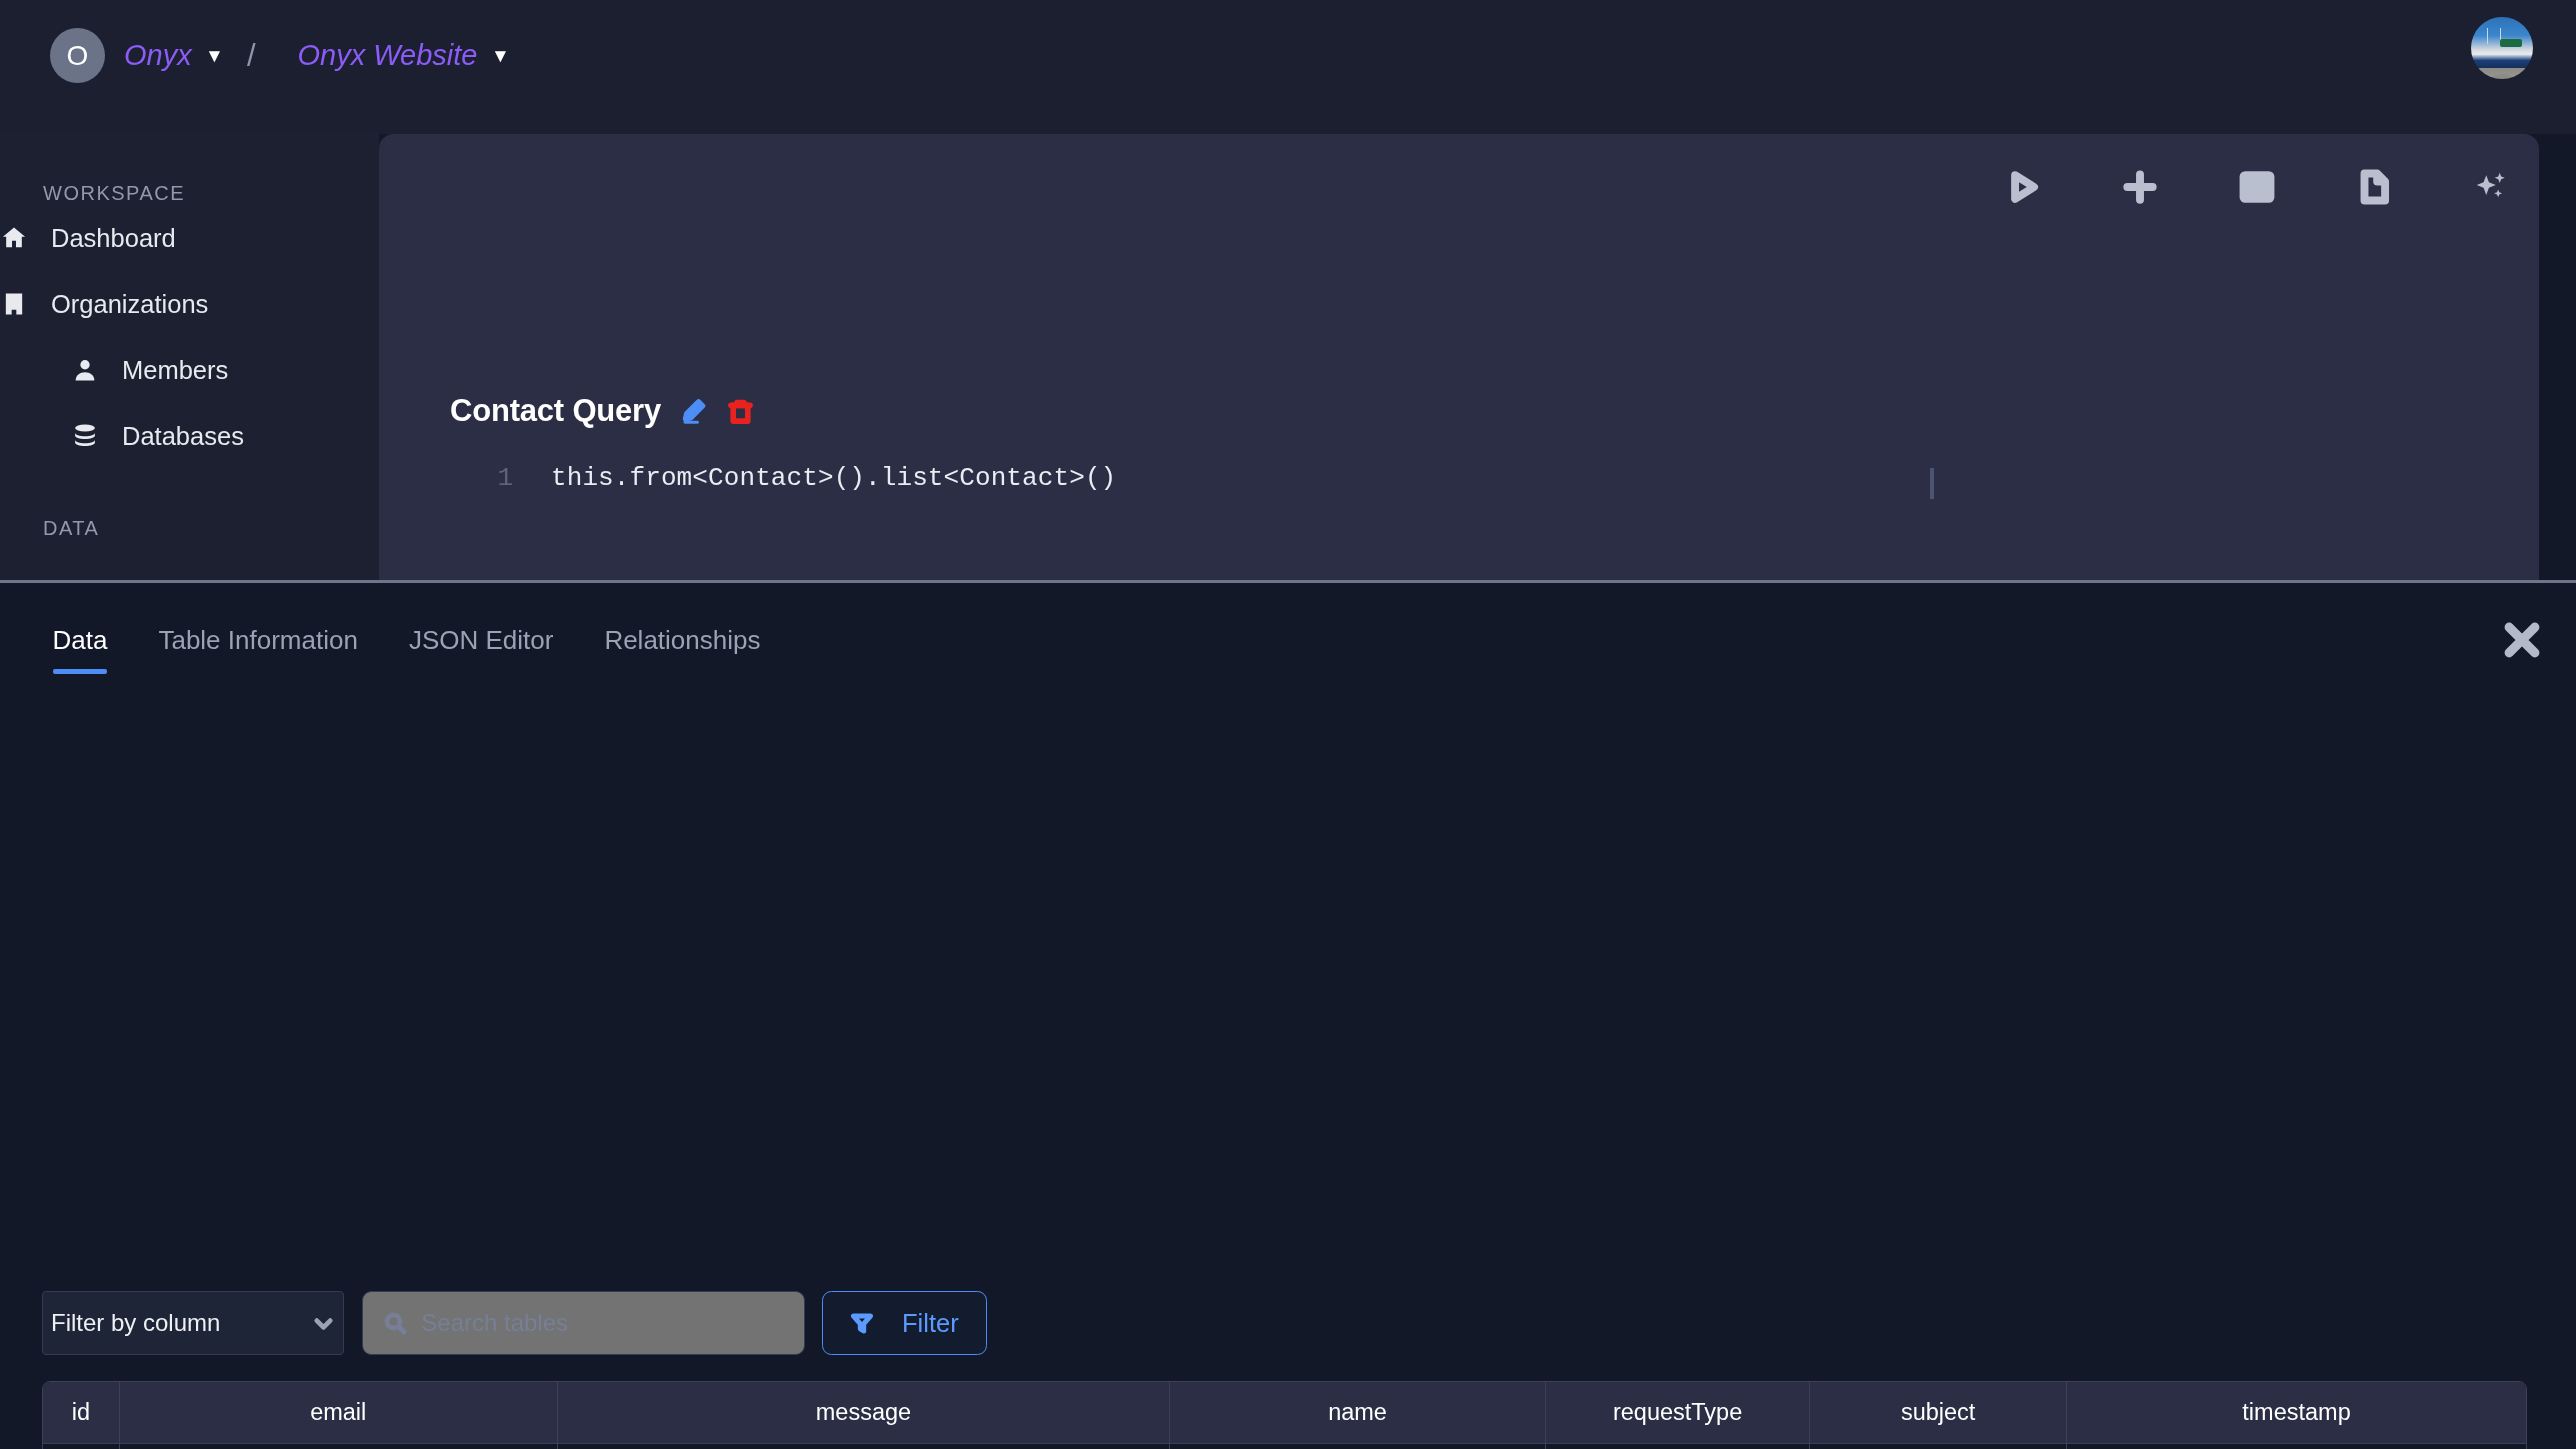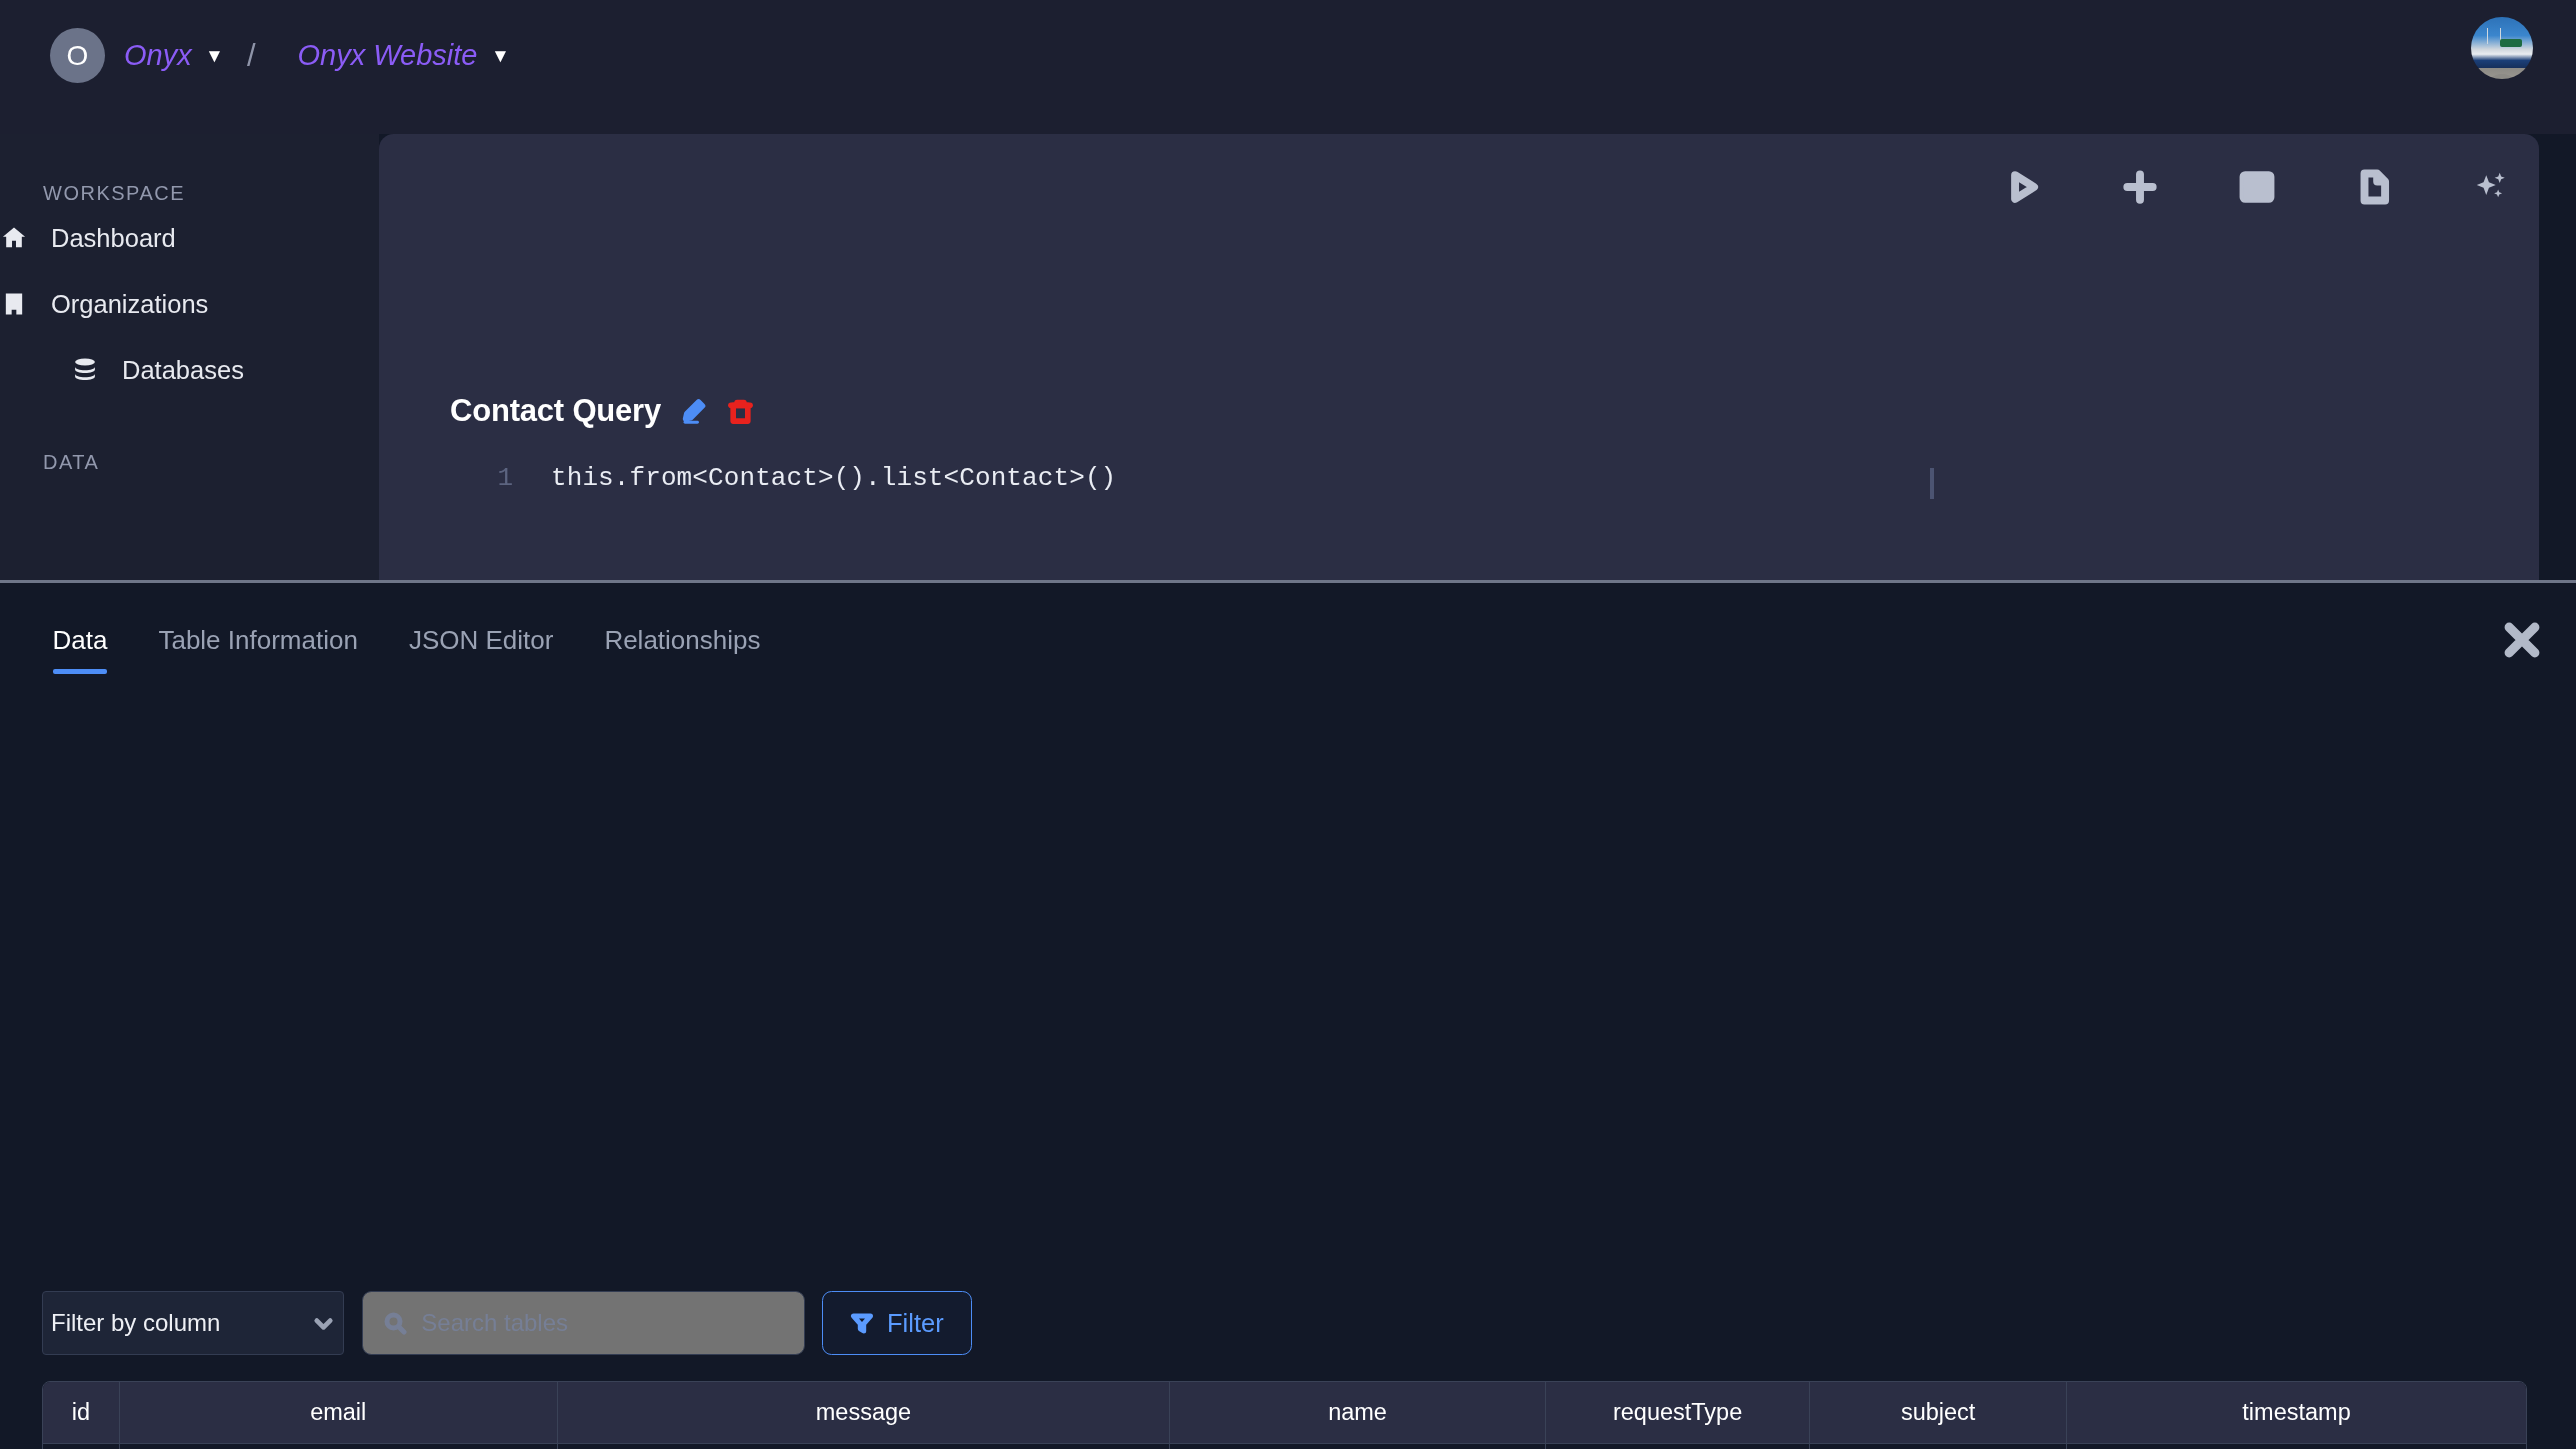--- a/index.html
+++ b/index.html
@@ -179,21 +179,21 @@
     stroke: #767f96; stroke-width: 5; fill: none; }
   #search-input {
     flex: 1; background: transparent; border: none; outline: none;
     color: #e6e9f0; font-size: 24px;
     font-family: "Liberation Sans", sans-serif;
   }
   #search-input::placeholder { color: #767f96; }
   #filter-btn {
     height: 64px; border-radius: 9.4px;
     background: #131b2e; border: 1.3px solid #4d8df6;
-    display: flex; align-items: center; gap: 13px; padding: 0 27px;
+    display: flex; align-items: center; gap: 28px; padding: 0 27px;
     color: #5b9bff; font-size: 25.5px;
   }
   #filter-btn svg { width: 24px; height: 24px;
     stroke: #5b9bff; stroke-width: 5; fill: none; }
 
   
   #data-table {
     position: absolute; left: 42px; top: 798px;
     width: 2485px;
     border-collapse: separate; border-spacing: 0;
@@ -256,20 +256,29 @@
 
   <div class="side-item">
     <span class="side-ico">
       <svg viewBox="0 0 24 24">
           <path d="M5 3h14v18h-5v-4h-4v4H5zm3 3h2v2H8zm4 0h2v2h-2zM8 10h2v2H8zm4 0h2v2h-2zM8 14h2v2H8zm4 0h2v2h-2z"></path>
         </svg>
     </span>
     <span>Organizations</span>
   </div>
 
+  <div class="side-item indent">
+    <span class="side-ico">
+      <svg viewBox="0 0 24 24">
+          <circle cx="12" cy="7.5" r="4"></circle>
+          <path d="M4 21c0-4.4 3.6-7 8-7s8 2.6 8 7z"></path>
+        </svg>
+    </span>
+    <span>Members</span>
+  </div>
 
   <div class="side-item indent">
     <span class="side-ico">
       <svg viewBox="0 0 24 24">
         <ellipse cx="12" cy="5.2" rx="8.5" ry="3"></ellipse>
         <path d="M3.5 9.2c0 1.7 3.8 3 8.5 3s8.5-1.3 8.5-3v2.4c0 1.7-3.8 3-8.5 3s-8.5-1.3-8.5-3z"></path>
         <path d="M3.5 15.2c0 1.7 3.8 3 8.5 3s8.5-1.3 8.5-3v2.4c0 1.7-3.8 3-8.5 3s-8.5-1.3-8.5-3z"></path>
       </svg>
     </span>
     <span>Databases</span>

